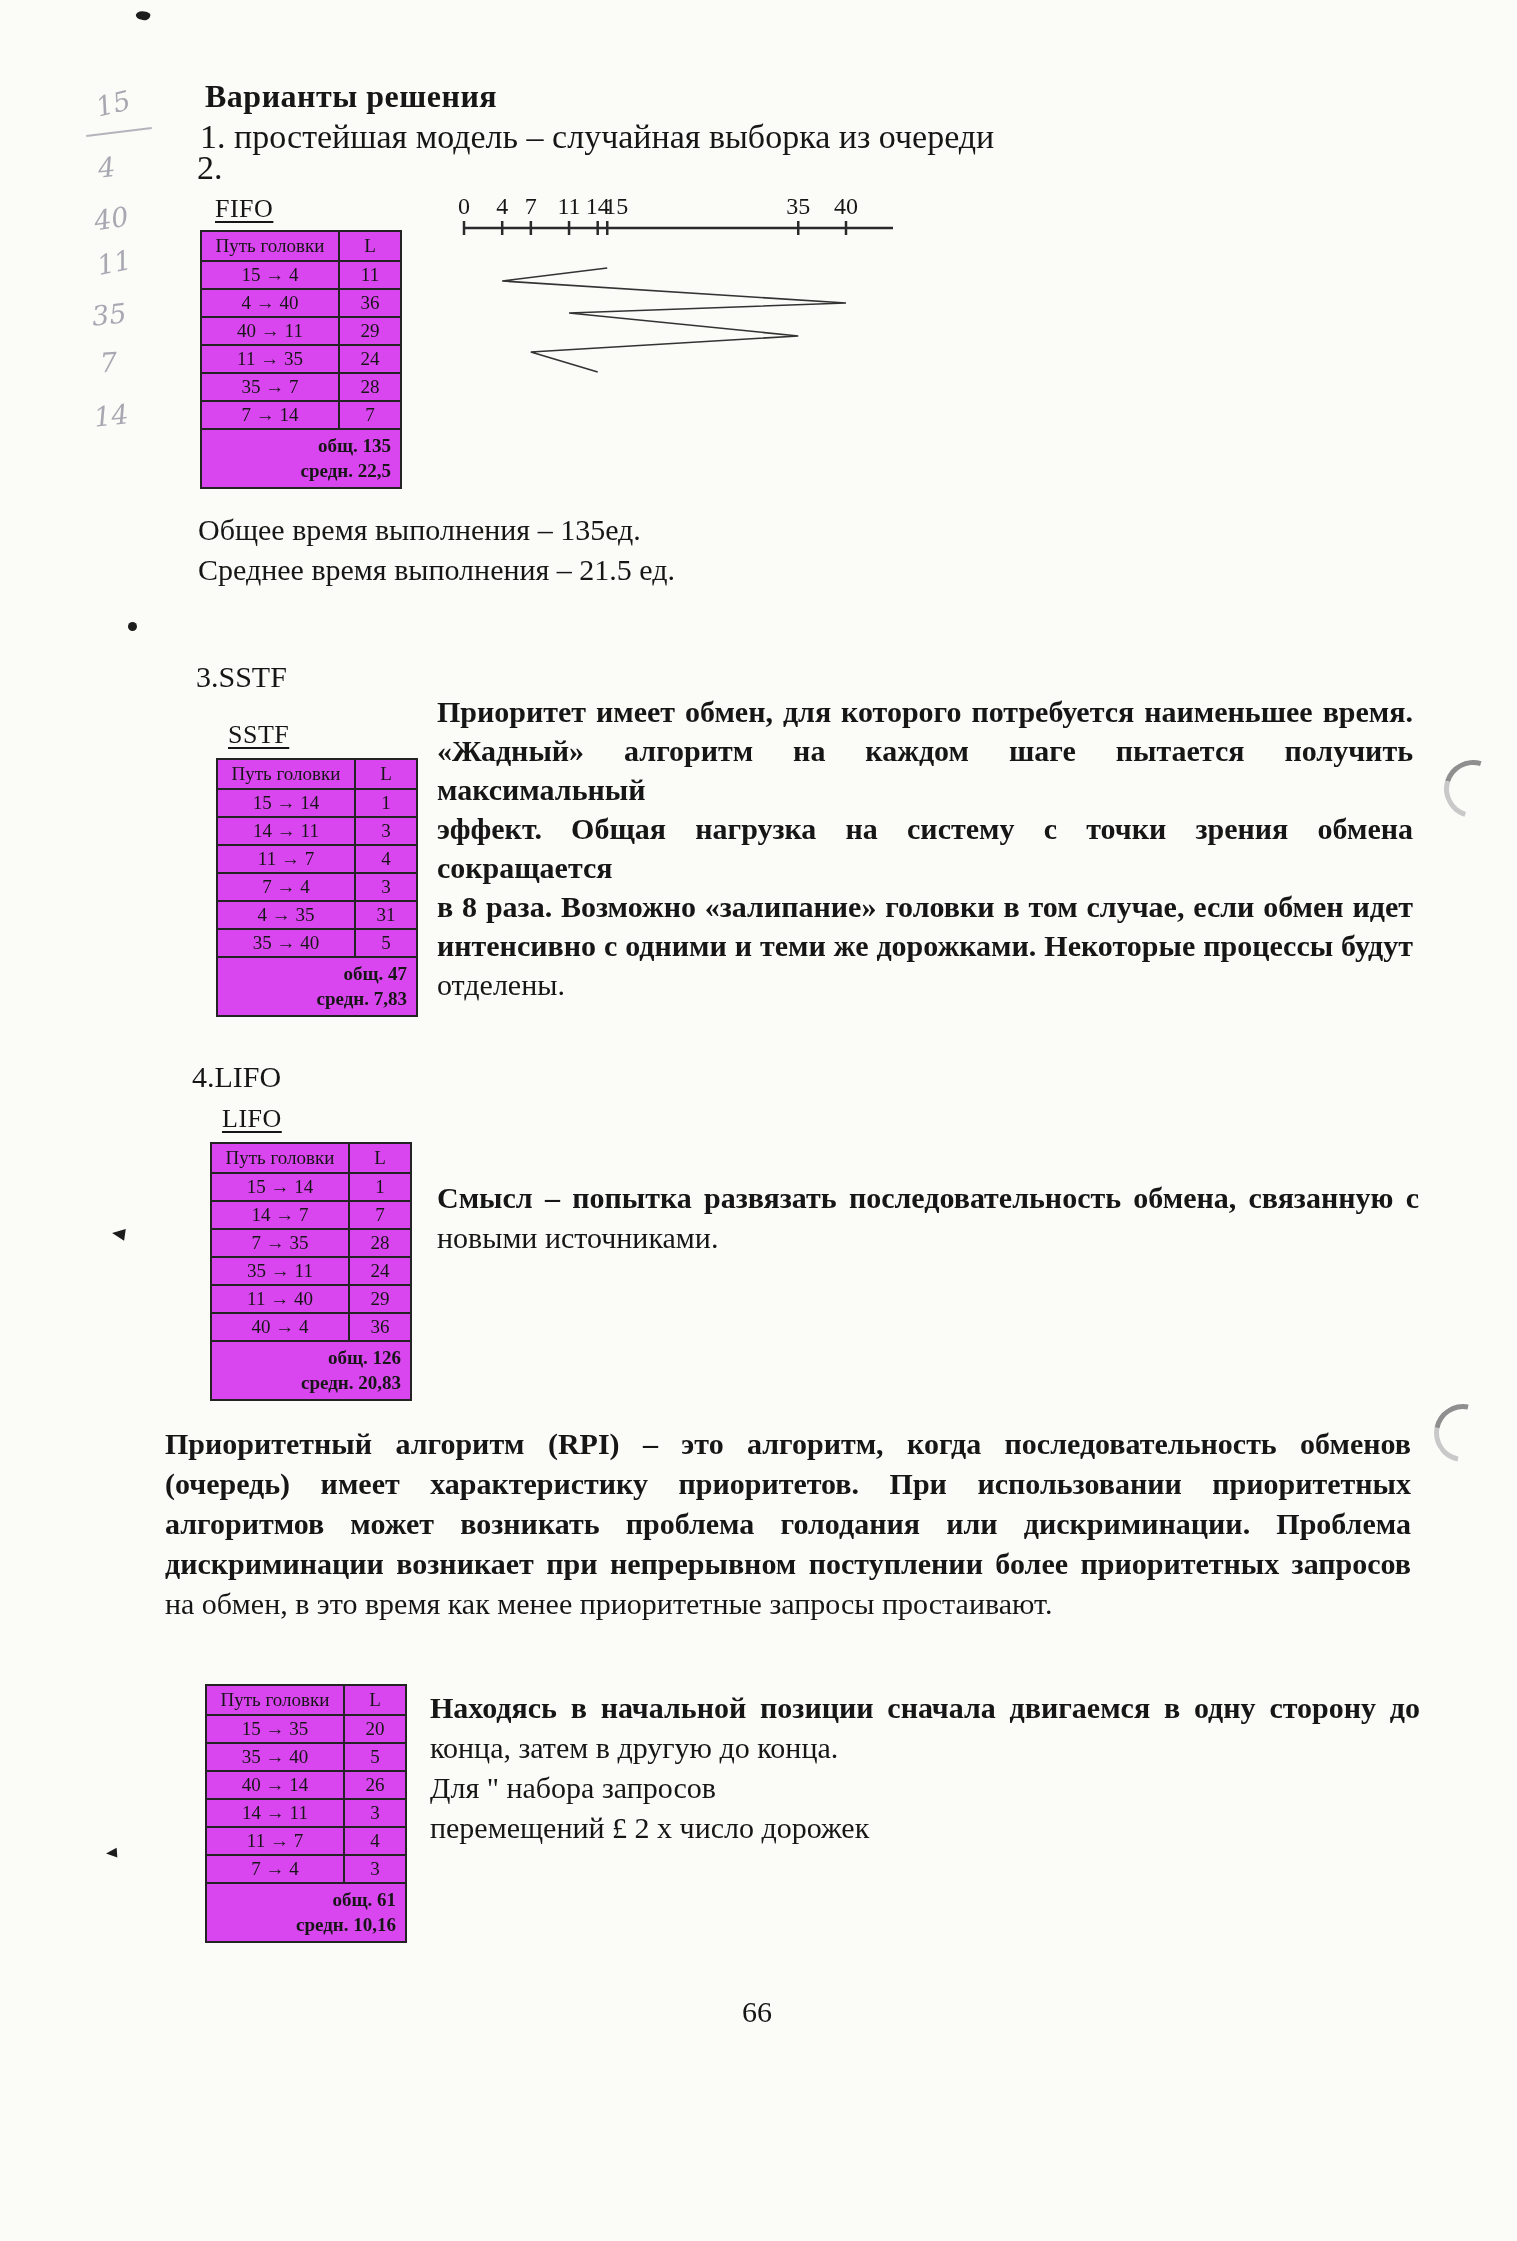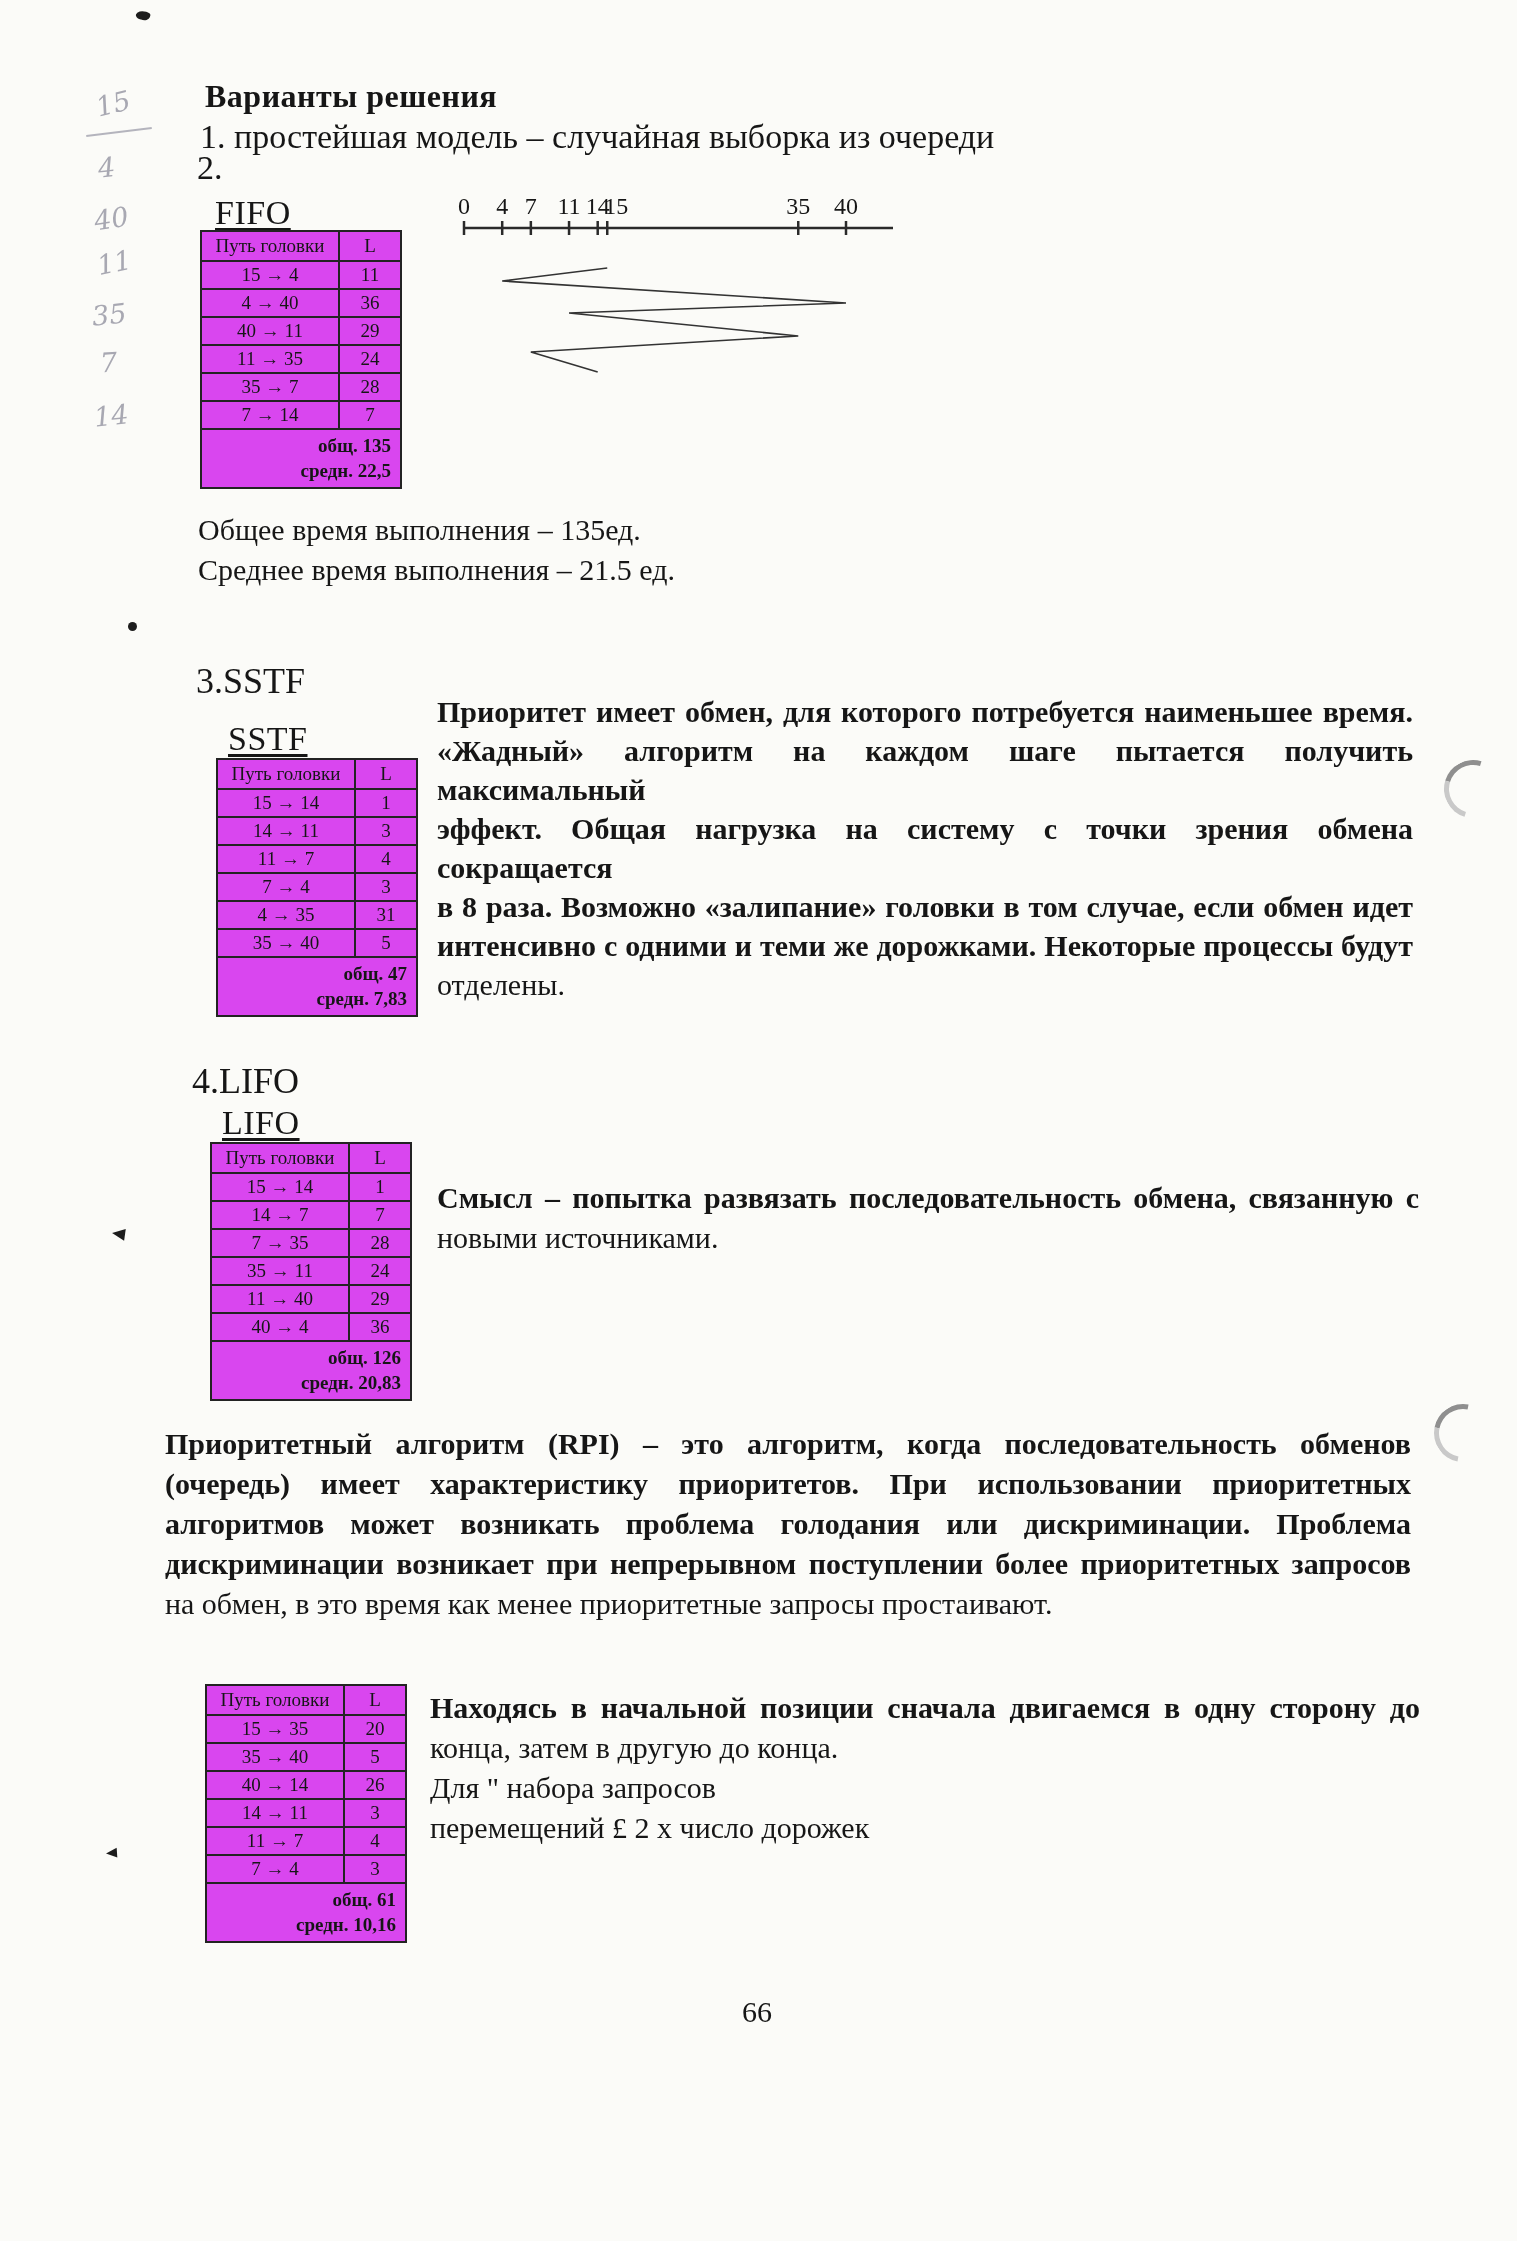--- a/index.html
+++ b/index.html
@@ -9,22 +9,22 @@
     background:#fbfbf8;
     font-family:"Liberation Serif","DejaVu Serif",serif;
     color:#161616; overflow:hidden;
     margin:0 auto;
   }
   .abs { position:absolute; }
 
   
   .doc-title { font-size:32px; font-weight:bold; letter-spacing:.5px; }
   .body-text { font-size:34px; }
-  .section-heading { font-size:36px; }
-  .algo-label { font-size:34px; text-decoration:underline; text-underline-offset:4px; letter-spacing:.5px; }
+  .section-heading { font-size:30px; }
+  .algo-label { font-size:26px; text-decoration:underline; text-underline-offset:4px; letter-spacing:.5px; }
 
   
   .para-block { font-size:30px; line-height:40px; }
   .para-block .pline.jl { text-align:justify; text-align-last:justify;font-weight:bold; }
 
   
   table.alg { border-collapse:collapse; font-size:19px; background:#d946ef; }
   table.alg th, table.alg td { border:2px solid #232323; text-align:center; font-weight:normal; }
   table.alg th { height:30px; }
   table.alg td { height:28px; }

